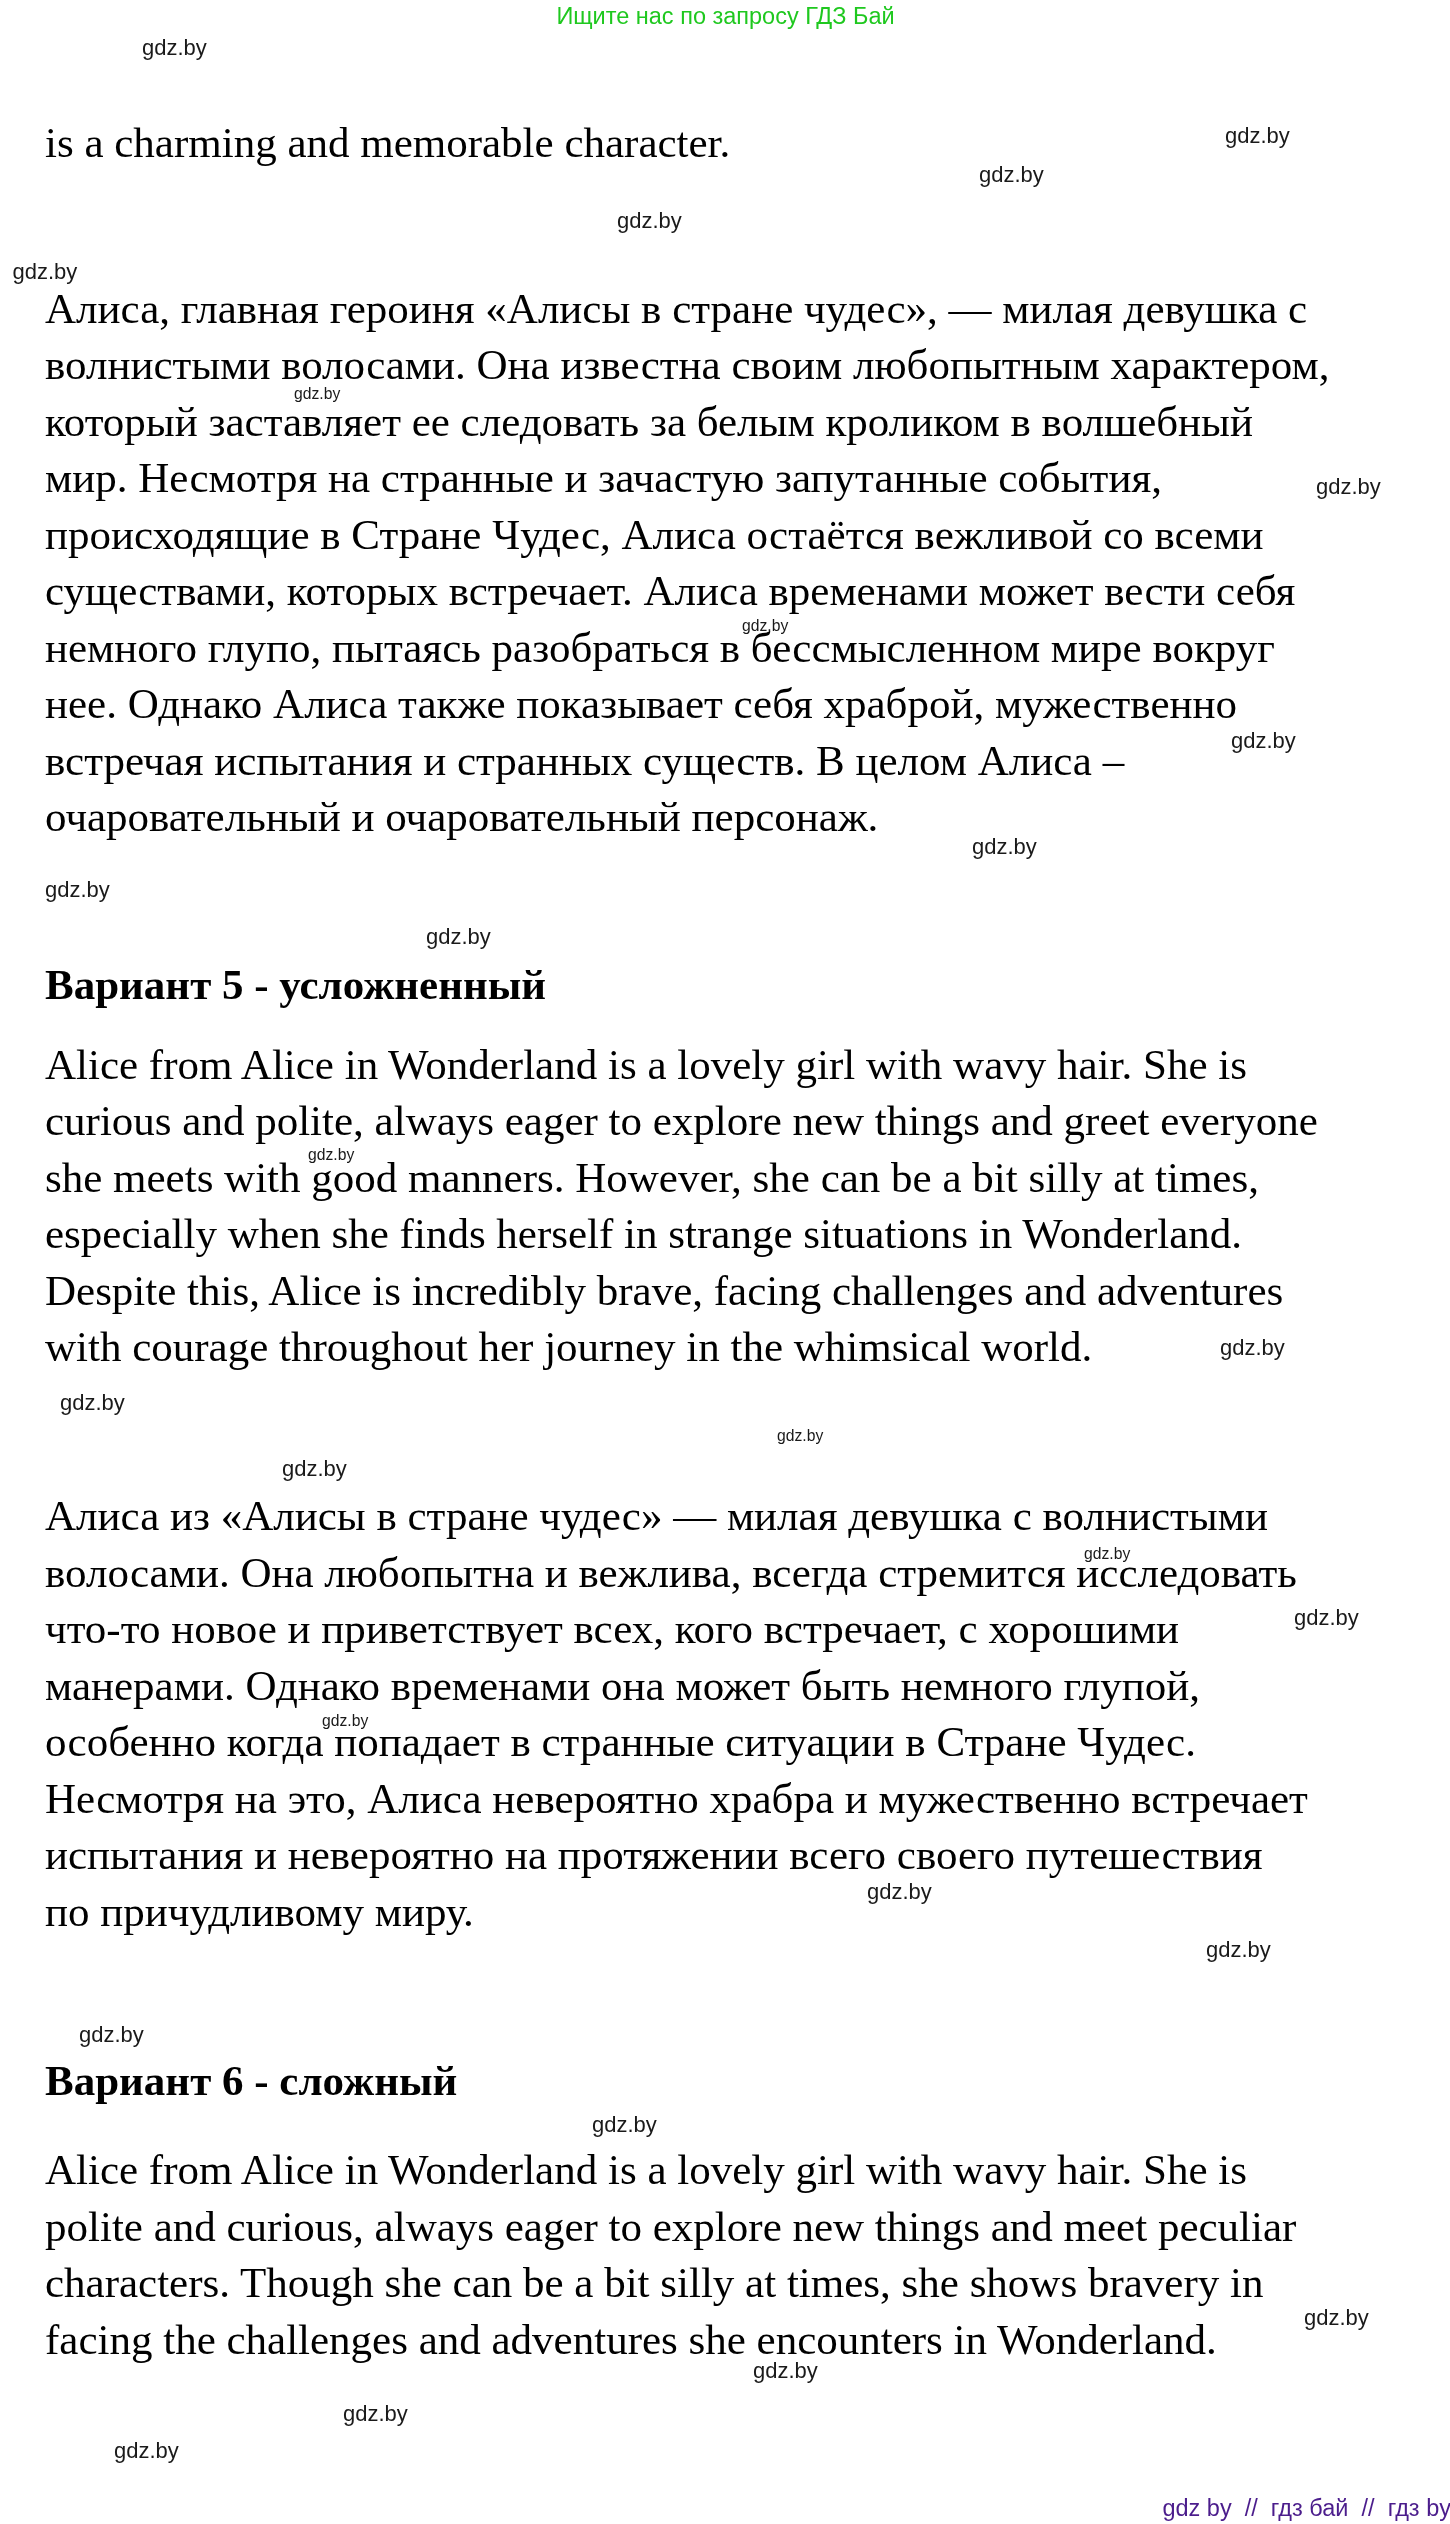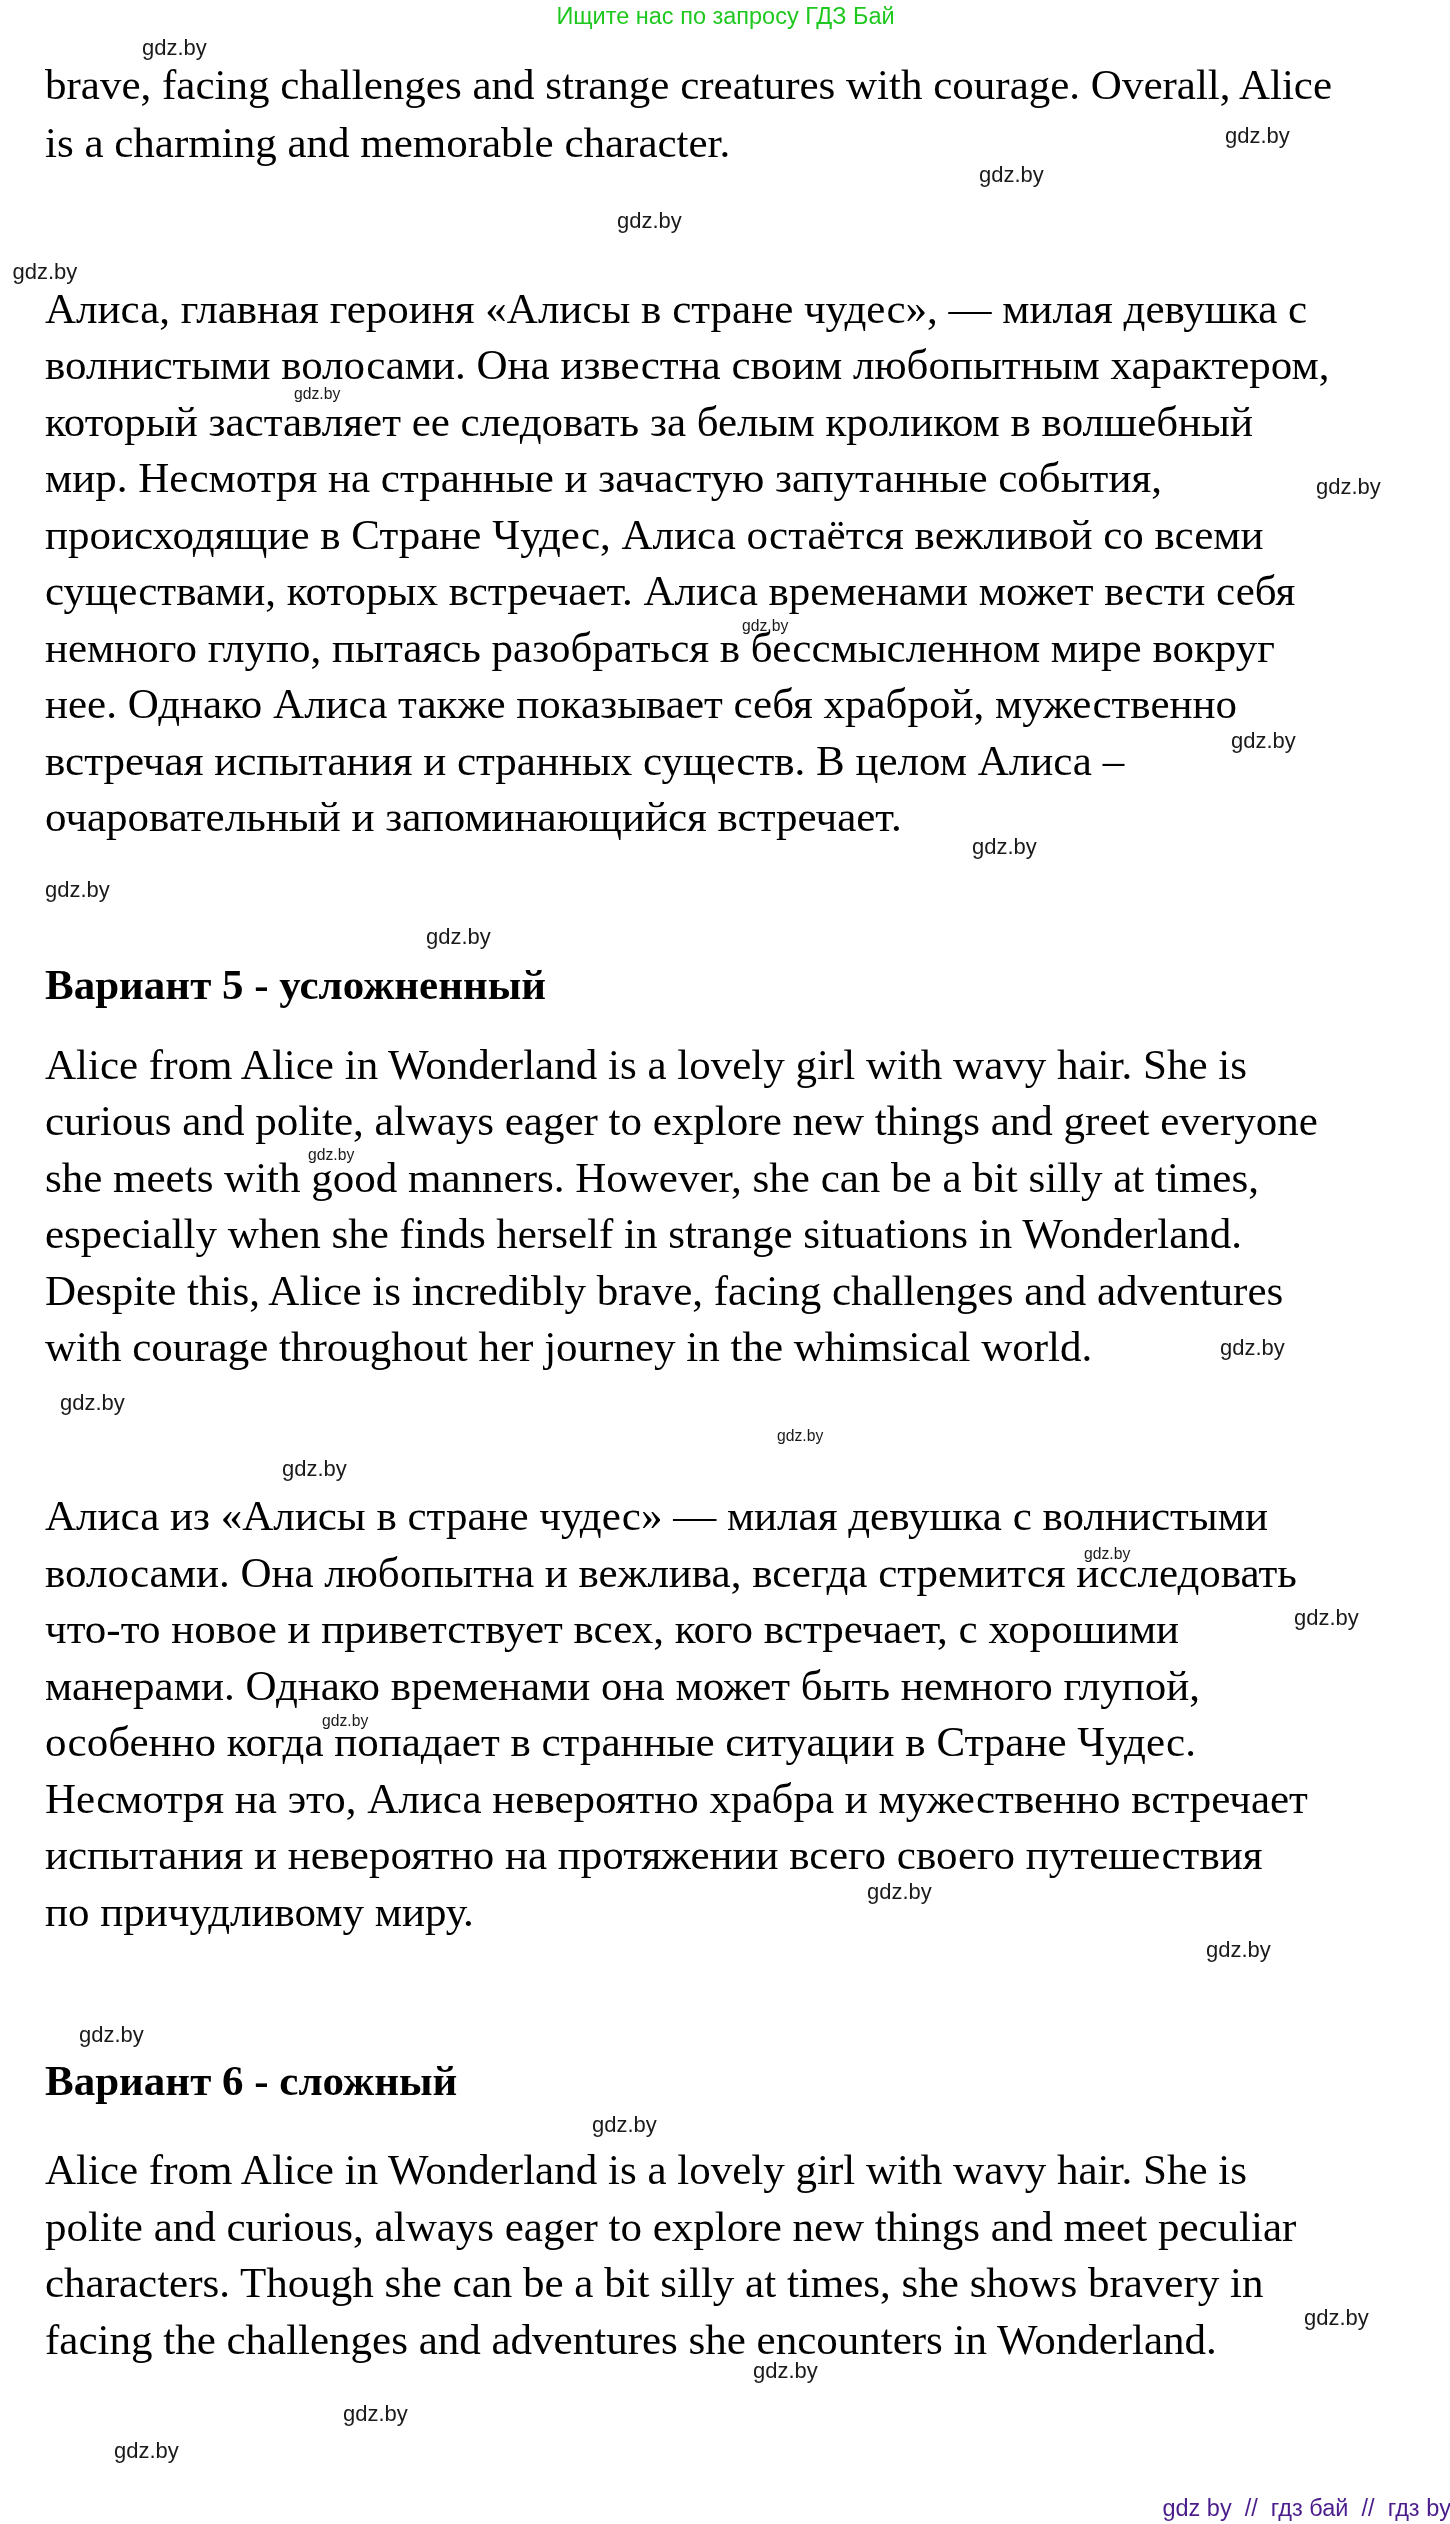--- a/index.html
+++ b/index.html
@@ -78,33 +78,32 @@
     white-space: pre;
   }
 </style>
 </head>
 <body>
 
 <div class="page">
 
   <div class="top-banner">Ищите нас по запросу ГДЗ Бай</div>
 
-  <div class="line" style="top:60px">brave, facing challenges and strange creatures with courage. Overall, Alice</div>
   <div class="line" style="top:118px">is a charming and memorable character.</div>
 
   <div class="line" style="top:284px">Алиса, главная героиня «Алисы в стране чудес», — милая девушка с</div>
   <div class="line" style="top:340px">волнистыми волосами. Она известна своим любопытным характером,</div>
   <div class="line" style="top:397px">который заставляет ее следовать за белым кроликом в волшебный</div>
   <div class="line" style="top:453px">мир. Несмотря на странные и зачастую запутанные события,</div>
   <div class="line" style="top:510px">происходящие в Стране Чудес, Алиса остаётся вежливой со всеми</div>
   <div class="line" style="top:566px">существами, которых встречает. Алиса временами может вести себя</div>
   <div class="line" style="top:623px">немного глупо, пытаясь разобраться в бессмысленном мире вокруг</div>
   <div class="line" style="top:736px">встречая испытания и странных существ. В целом Алиса –</div>
   <div class="line" style="top:679px">нее. Однако Алиса также показывает себя храброй, мужественно</div>
-  <div class="line" style="top:792px">очаровательный и запоминающийся встречает.</div>
+  <div class="line" style="top:792px">очаровательный и очаровательный персонаж.</div>
 
   <div class="heading" style="top:960px">Вариант 5 - усложненный</div>
 
   <div class="line" style="top:1040px">Alice from Alice in Wonderland is a lovely girl with wavy hair. She is</div>
   <div class="line" style="top:1096px">curious and polite, always eager to explore new things and greet everyone</div>
   <div class="line" style="top:1153px">she meets with good manners. However, she can be a bit silly at times,</div>
   <div class="line" style="top:1209px">especially when she finds herself in strange situations in Wonderland.</div>
   <div class="line" style="top:1266px">Despite this, Alice is incredibly brave, facing challenges and adventures</div>
   <div class="line" style="top:1322px">with courage throughout her journey in the whimsical world.</div>
 

